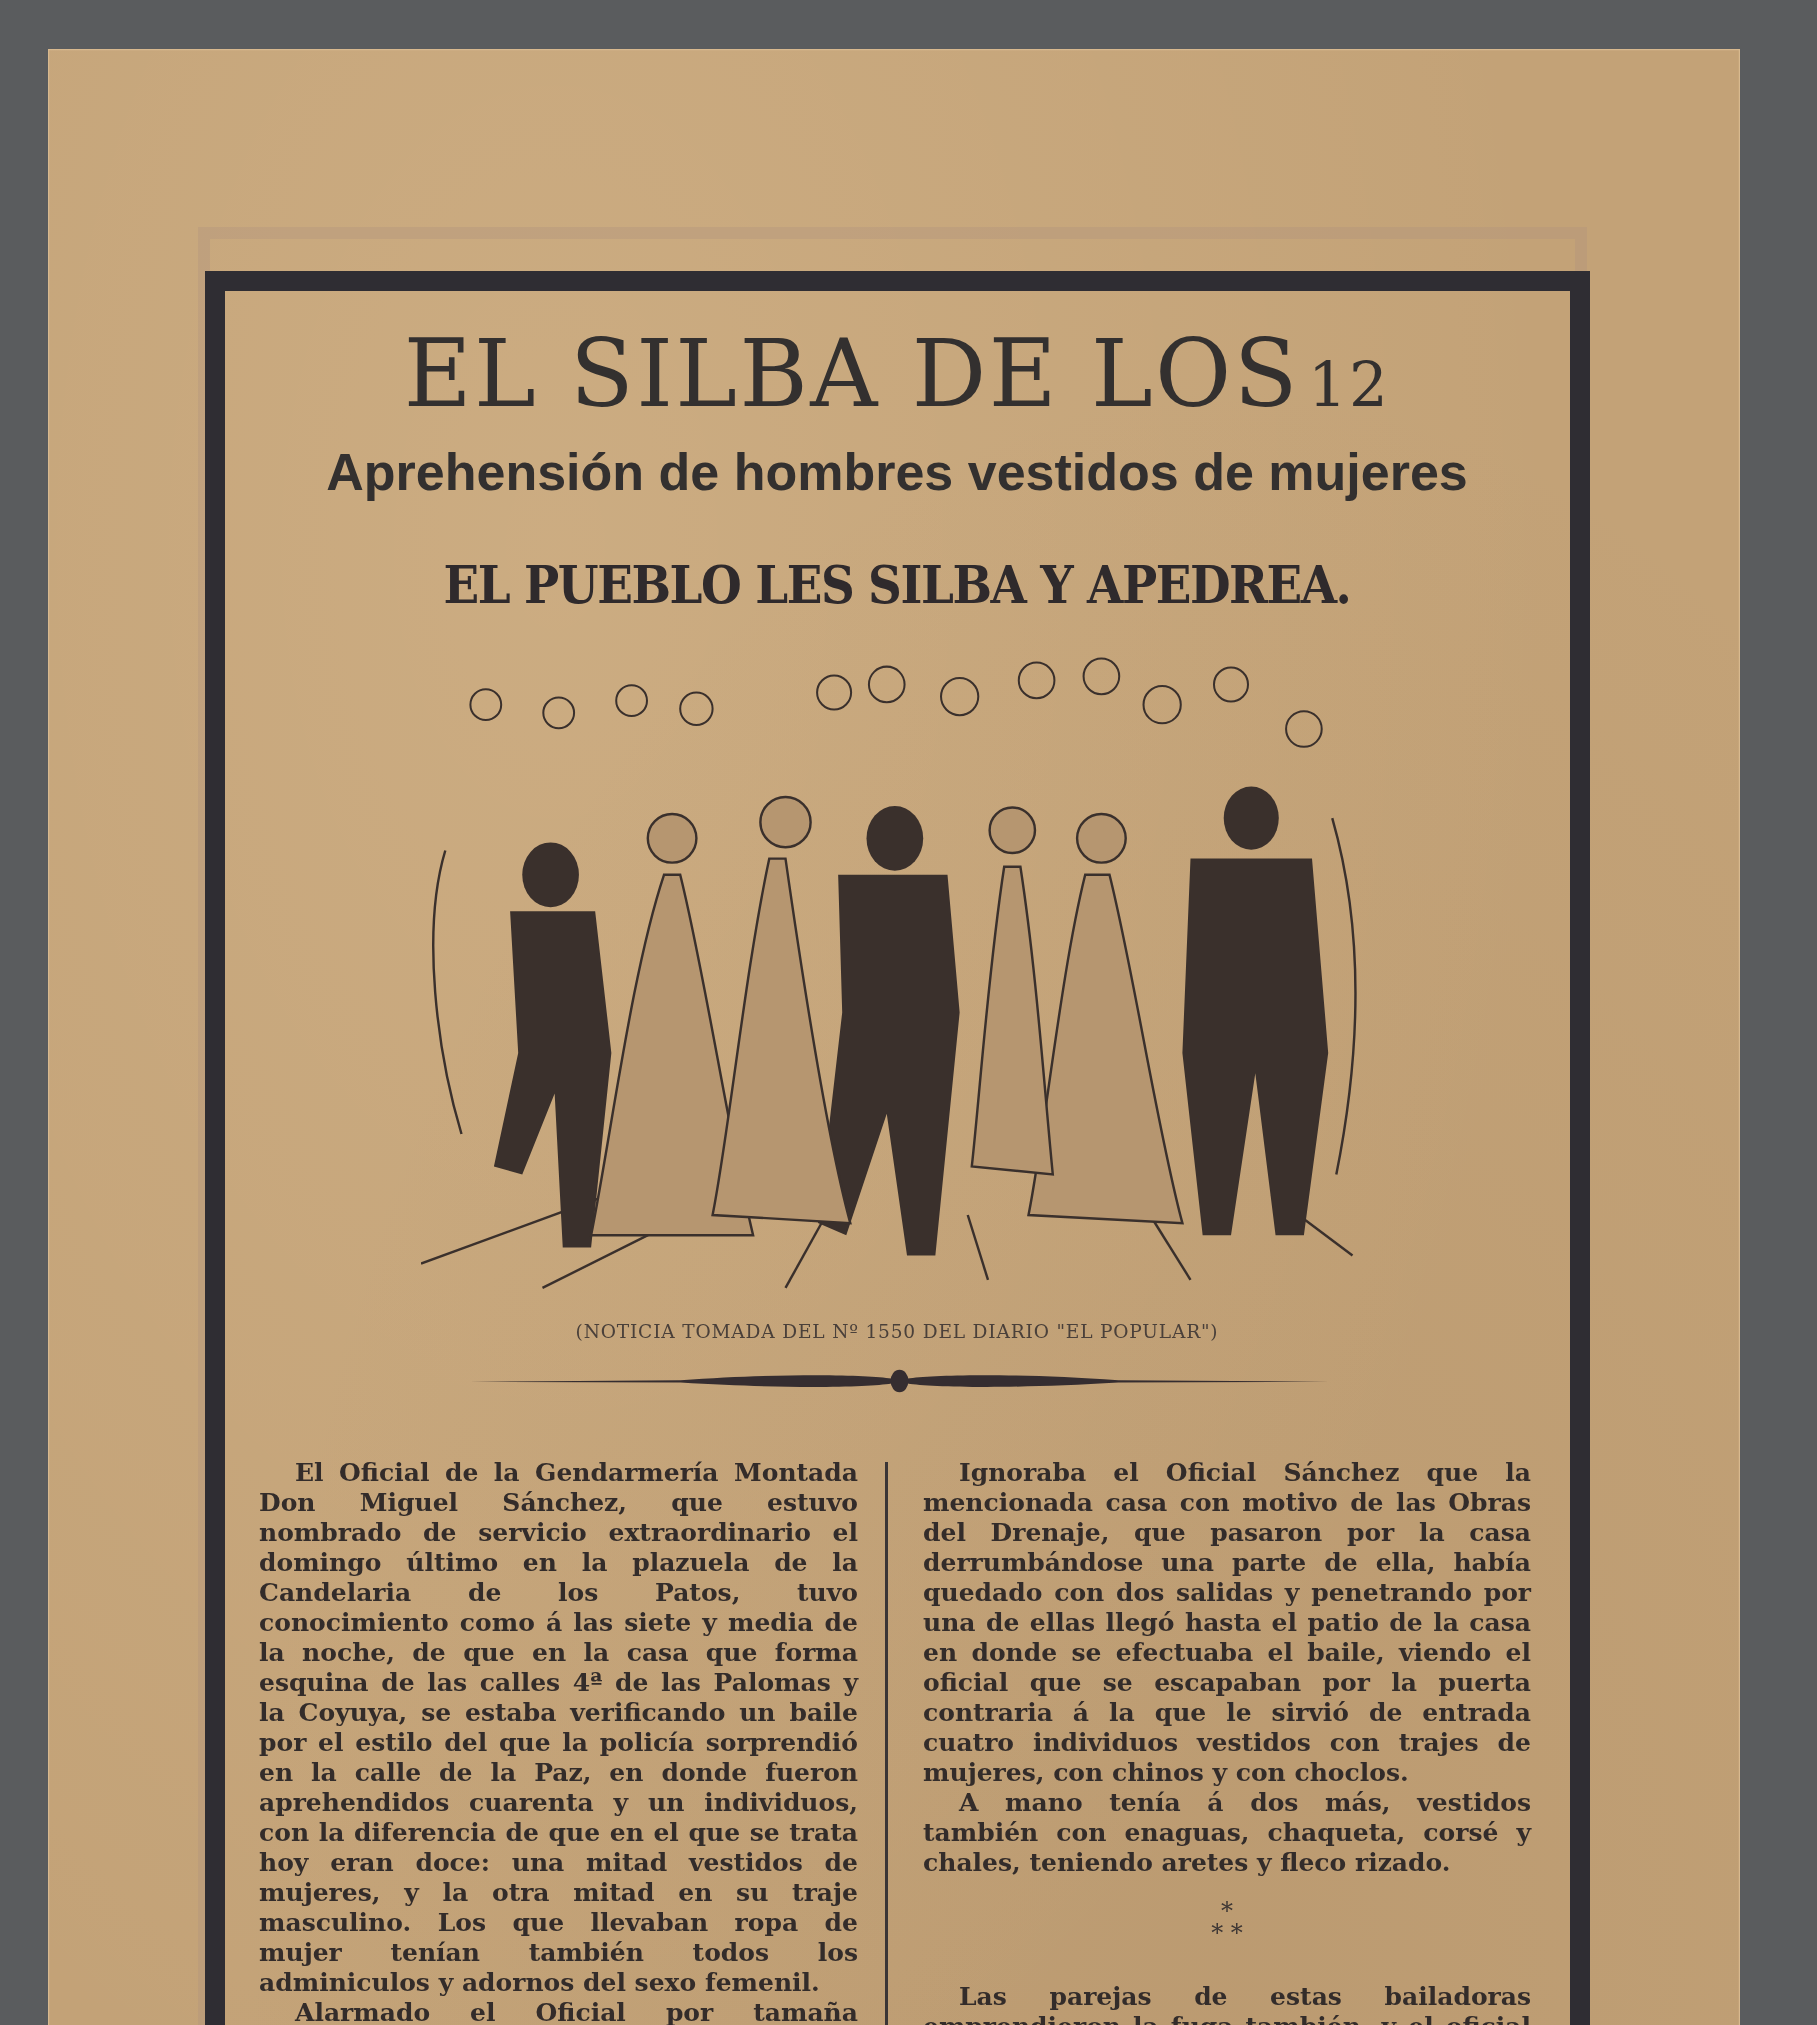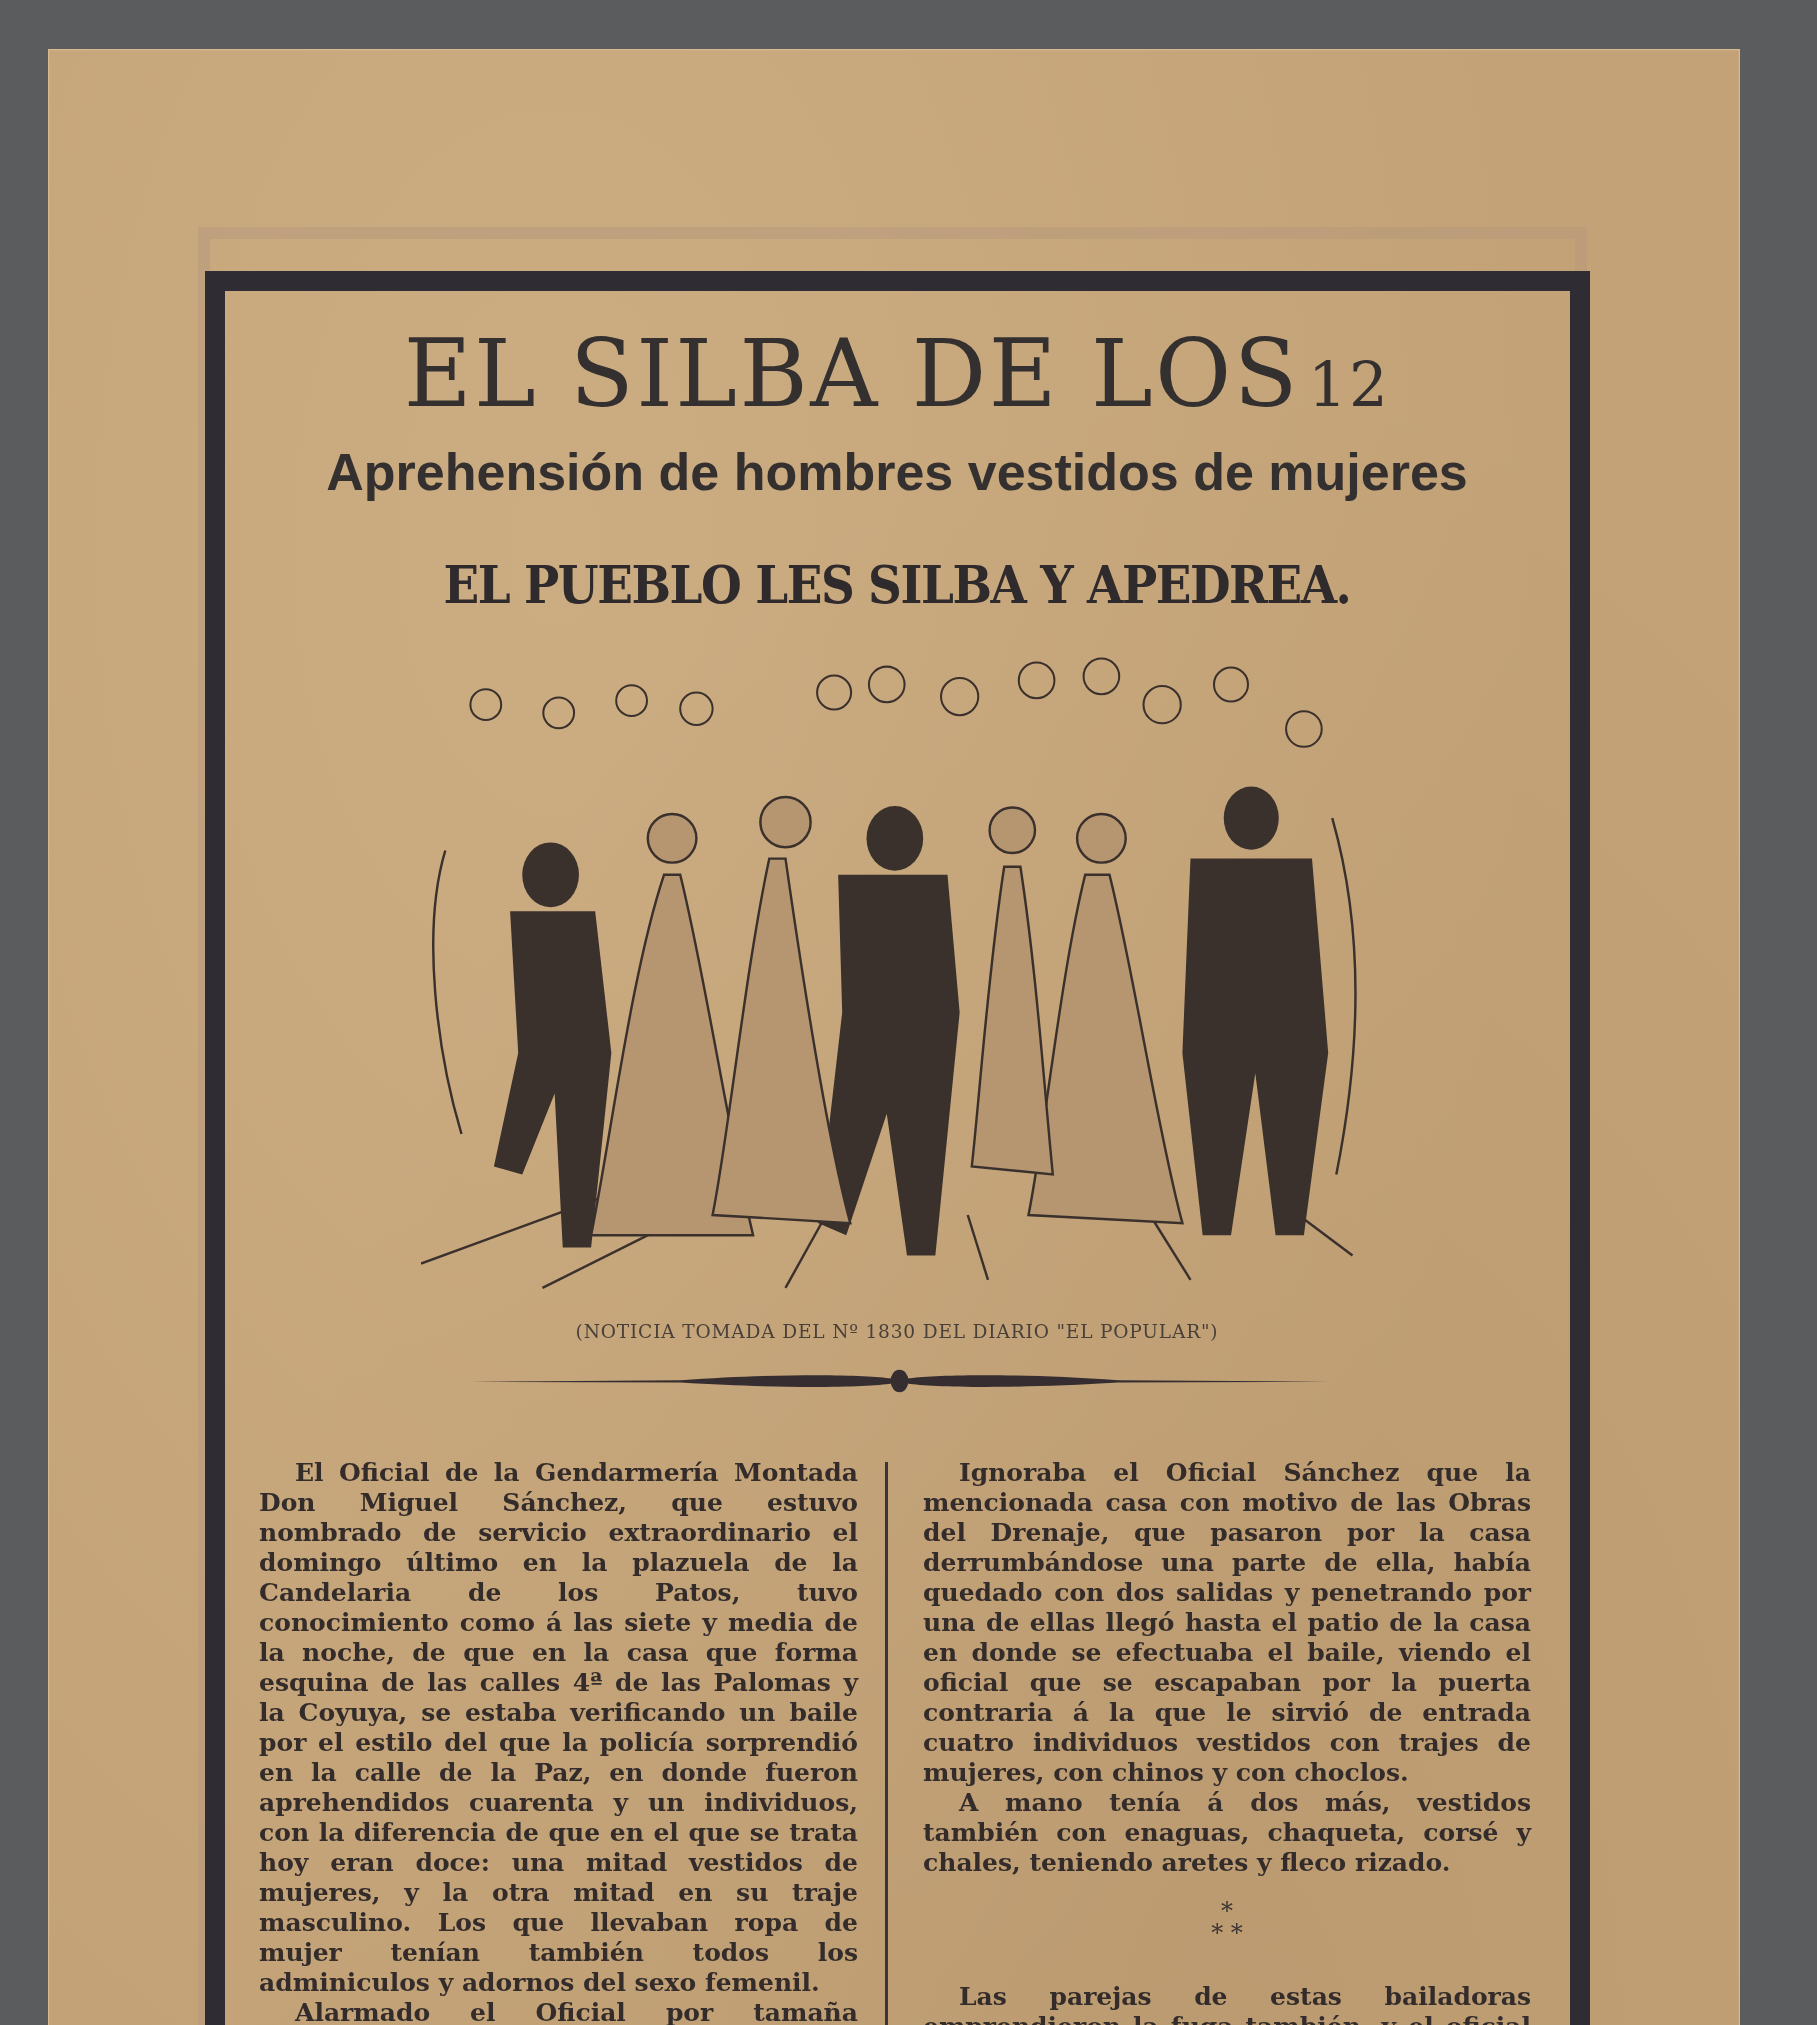--- a/index.html
+++ b/index.html
@@ -126,21 +126,21 @@
       <circle cx="620" cy="470" r="60"></circle>
       <path d="M860 520 C 800 800, 760 1200, 720 1400 L1060 1420 C 1000 1200, 940 800, 900 520 Z"></path>
       <circle cx="900" cy="430" r="62"></circle>
       <path d="M1640 560 C 1580 800, 1540 1200, 1500 1400 L1880 1420 C 1820 1200, 1760 800, 1700 560 Z"></path>
       <circle cx="1680" cy="470" r="60"></circle>
       <path d="M1440 540 C 1400 800, 1380 1100, 1360 1280 L1560 1300 C 1540 1100, 1520 800, 1480 540 Z"></path>
       <circle cx="1460" cy="450" r="56"></circle>
     </g>
   </svg>
 
-  <div class="caption">(NOTICIA TOMADA DEL Nº 1830 DEL DIARIO "EL POPULAR")</div>
+  <div class="caption">(NOTICIA TOMADA DEL Nº 1550 DEL DIARIO "EL POPULAR")</div>
 
   <svg class="ornament" viewBox="0 0 2120 60" preserveAspectRatio="none">
     <path d="M0 32 L520 28 C 780 10, 980 14, 1040 24 L1040 36 C 980 46, 780 50, 520 34 Z" fill="#352d30"></path>
     <path d="M2120 32 L1600 28 C 1340 10, 1140 14, 1080 24 L1080 36 C 1140 46, 1340 50, 1600 34 Z" fill="#352d30"></path>
     <ellipse cx="1060" cy="30" rx="22" ry="28" fill="#352d30"></ellipse>
   </svg>
 
   <div class="columns">
     <div class="col left">
       <p>El Oficial de la Gendarmería Montada Don Miguel Sánchez, que estuvo nombrado de servicio extraordinario el domingo último en la plazuela de la Candelaria de los Patos, tuvo conocimiento como á las siete y media de la noche, de que en la casa que forma esquina de las calles 4ª de las Palomas y la Coyuya, se estaba verificando un baile por el estilo del que la policía sorprendió en la calle de la Paz, en donde fueron aprehendidos cuarenta y un individuos, con la diferencia de que en el que se trata hoy eran doce: una mitad vestidos de mujeres, y la otra mitad en su traje masculino. Los que llevaban ropa de mujer tenían también todos los adminiculos y adornos del sexo femenil.</p>

